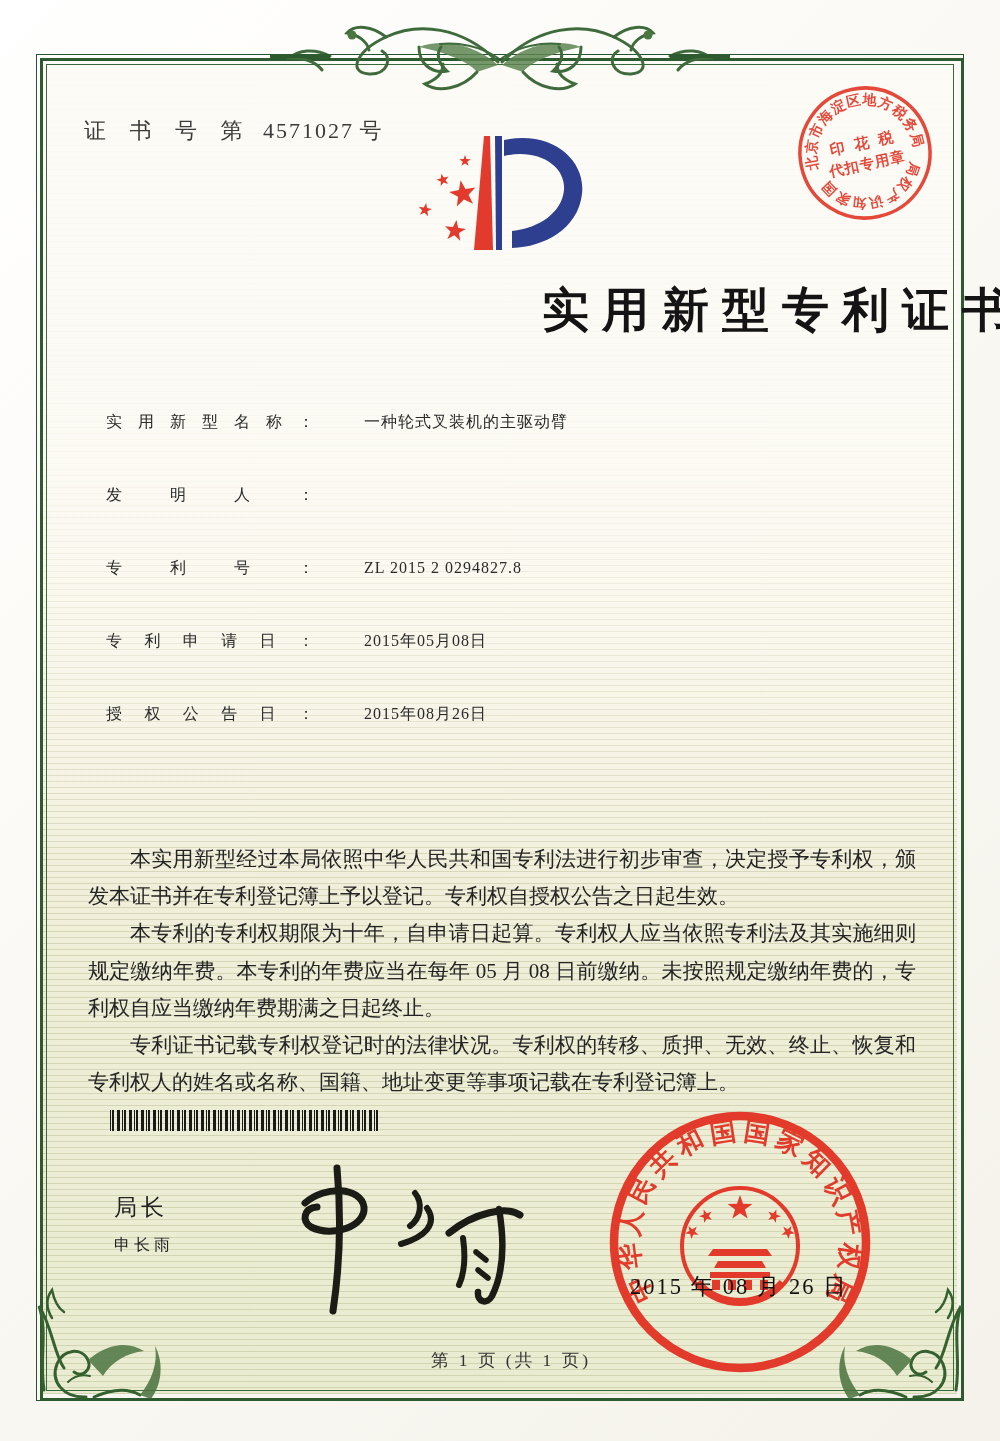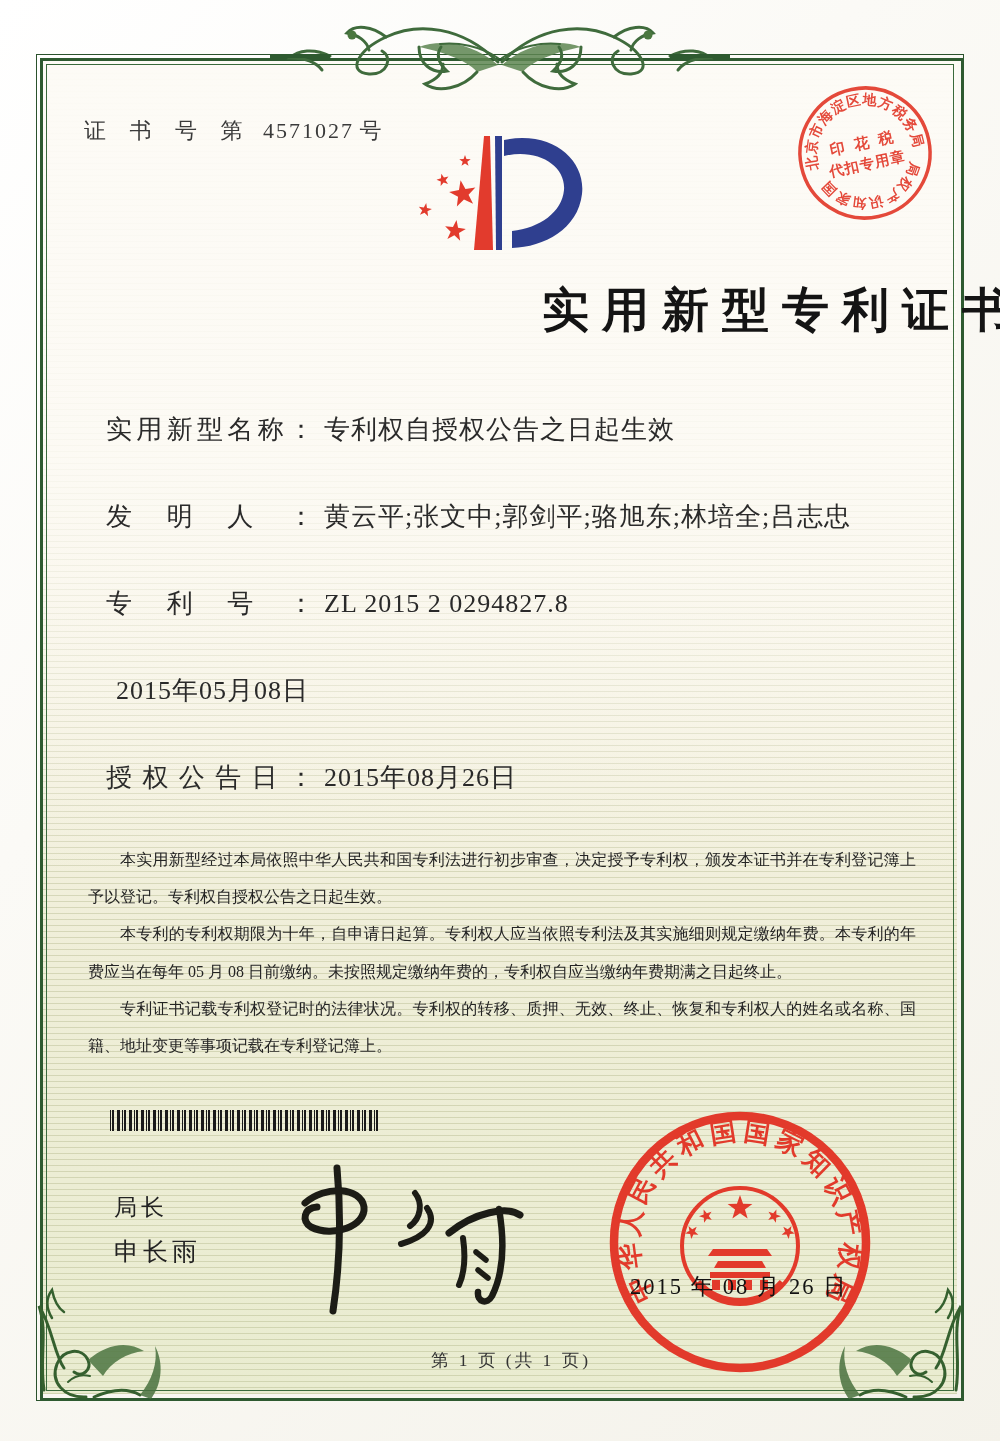--- a/index.html
+++ b/index.html
@@ -31,28 +31,28 @@
   
   .cert-no{position:absolute;left:84px;top:116px;font-size:22px;color:#3a3a3a;}
   .cert-no .sp{letter-spacing:9px;}
   .cert-no .num{letter-spacing:2px;margin-left:6px;}
   .title{
     position:absolute;left:0;right:0;top:279px;text-align:right;
     font-size:47px;font-weight:700;letter-spacing:13px;color:#141414;
     font-family:"DejaVu Serif","Liberation Serif",serif;
   }
   .fields{position:absolute;left:106px;top:412px;display:flex;flex-direction:column;gap:52px;}
-  .field{display:flex;align-items:baseline;font-size:26px;color:#2a2a2a;}
+  .field{display:flex;align-items:baseline;font-size:16px;color:#2a2a2a;gap:40px;}
   .field .lbl{display:inline-block;width:208px;text-align:justify;text-align-last:justify;}
   .field .val{margin-left:10px;letter-spacing:1px;white-space:nowrap;}
-  .paras{position:absolute;left:88px;top:841px;width:828px;font-size:16px;line-height:37.2px;color:#242424;text-align:justify;}
+  .paras{position:absolute;left:88px;top:841px;width:828px;font-size:21px;line-height:37.2px;color:#242424;text-align:justify;}
   .paras p{margin:0;text-indent:2em;}
   .barcode{position:absolute;left:110px;top:1110px;width:272px;height:21px;}
   .signer-title{position:absolute;left:114px;top:1192px;font-size:23px;letter-spacing:4px;color:#222;}
-  .signer-name{position:absolute;left:114px;top:1235px;font-size:25px;letter-spacing:4px;color:#222;}
+  .signer-name{position:absolute;left:114px;top:1235px;font-size:16px;letter-spacing:4px;color:#222;}
   .signature{position:absolute;left:263px;top:1156px;}
   .seal{position:absolute;left:602px;top:1104px;}
   .seal-date{position:absolute;left:630px;top:1271px;font-size:22.5px;letter-spacing:2px;color:#121212;z-index:5;}
   .footer{position:absolute;left:0;right:0;top:1348px;text-align:center;font-size:17.5px;letter-spacing:3px;color:#333;}
   .tax-stamp{position:absolute;left:786px;top:74px;transform:rotate(-12deg);opacity:.92;}
 </style>
 </head>
 <body>
 
 <div class="paper">
@@ -130,31 +130,31 @@
     </text>
     <text x="79" y="74" text-anchor="middle" font-size="15" font-weight="700" fill="#e23a2b" letter-spacing="3" font-family="Liberation Serif, serif">印 花 税</text>
     <text x="79" y="95" text-anchor="middle" font-size="14.5" font-weight="700" fill="#e23a2b" letter-spacing="1" font-family="Liberation Serif, serif">代扣专用章</text>
   </svg>
 
   <div class="title">实用新型专利证书</div>
 
   <div class="fields">
     <div class="field">
       <span class="lbl">实用新型名称：</span>
-      <span class="val">专利权自授权公告之日起生效</span>
+      <span class="val">一种轮式叉装机的主驱动臂</span>
     </div>
     <div class="field">
       <span class="lbl">发明人：</span>
-      <span class="val">黄云平;张文中;郭剑平;骆旭东;林培全;吕志忠</span>
     </div>
     <div class="field">
       <span class="lbl">专利号：</span>
       <span class="val">ZL 2015 2 0294827.8</span>
     </div>
     <div class="field">
+      <span class="lbl">专利申请日：</span>
       <span class="val">2015年05月08日</span>
     </div>
     <div class="field">
       <span class="lbl">授权公告日：</span>
       <span class="val">2015年08月26日</span>
     </div>
   </div>
 
   <div class="paras">
     <p>本实用新型经过本局依照中华人民共和国专利法进行初步审查，决定授予专利权，颁发本证书并在专利登记簿上予以登记。专利权自授权公告之日起生效。</p>

